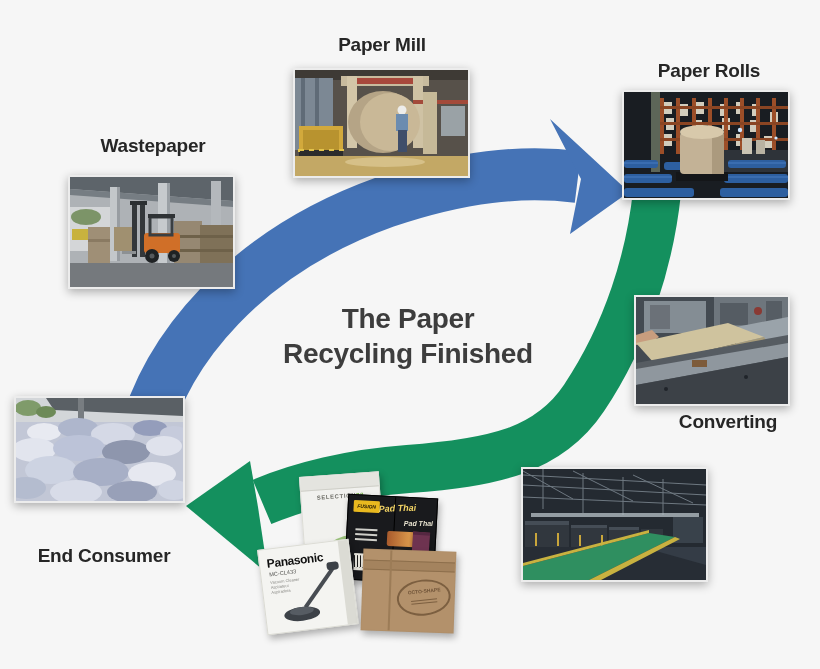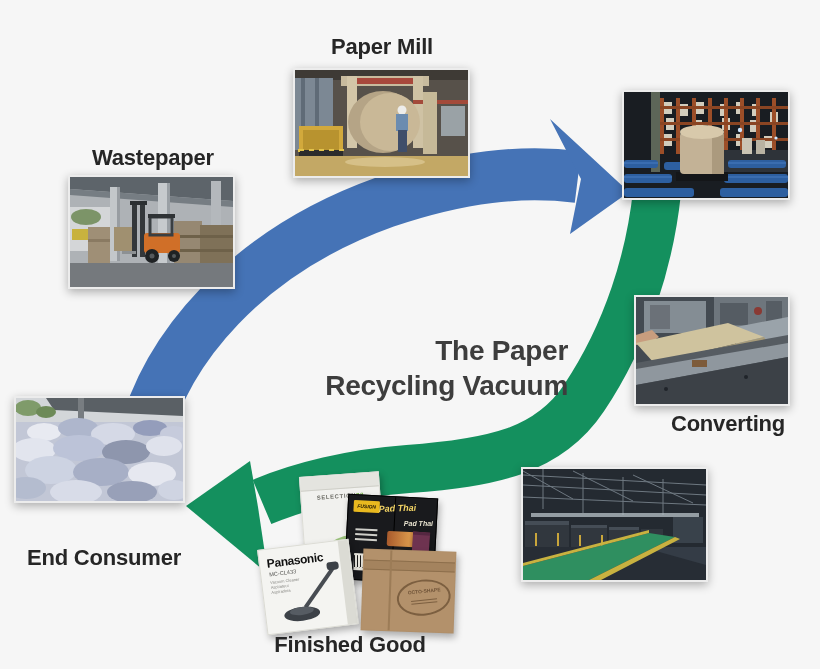--- a/index.html
+++ b/index.html
@@ -24,27 +24,27 @@
   
   .photo{
     position:absolute;z-index:2;border:2px solid #ececec;
     box-shadow:0 3px 9px rgba(0,0,0,.30);background:#2a2d31;
     margin:0;padding:0;line-height:0;
   }
   .photo svg{display:block;}
   
   .stage-label{
     position:absolute;z-index:5;width:200px;text-align:center;
-    font-size:22px;font-weight:bold;color:var(--label-text);
+    font-size:19px;font-weight:bold;color:var(--label-text);
     letter-spacing:-0.2px;line-height:1.1;
   }
   .title{
     position:absolute;z-index:5;left:248px;top:302px;width:320px;
-    text-align:right;font-size:28px;font-weight:bold;
-    color:var(--title-text);line-height:1.24;letter-spacing:-0.3px;margin-top:32px;
+    text-align:center;font-size:28px;font-weight:bold;
+    color:var(--title-text);line-height:1.24;letter-spacing:-0.3px;
   }
   
   .boxes{position:absolute;left:260px;top:472px;width:195px;height:162px;z-index:3;}
   .boxes .bx{position:absolute;box-shadow:2px 4px 7px rgba(0,0,0,.30);}
   .bx-selection{
     left:42px;top:2px;width:78px;height:88px;background:#f1f1ee;
     transform:rotate(-4deg);border:1px solid #dcdcd6;
   }
   .bx-selection .flap{height:13px;background:#e4e4df;border-bottom:1px solid #cfcfc8;}
   .bx-selection .brand{
@@ -391,24 +391,24 @@
       <div class="flapline"></div>
       <div class="crease"></div>
       <div class="stamp">
         <div class="stamp-text">OCTO-SHAPE</div>
         <i></i>
           <i></i>
       </div>
     </div>
   </div>
 
-  <div class="stage-label" style="left:53px;top:146px;">Wastepaper</div>
+  <div class="stage-label" style="left:53px;top:136px;">Wastepaper</div>
   <div class="stage-label" style="left:282px;top:35px;">Paper Mill</div>
+  <div class="stage-label" style="left:609px;top:61px;">Paper Rolls</div>
   <div class="stage-label" style="left:628px;top:412px;">Converting</div>
-  <div class="stage-label" style="left:250px;top:633px;">Finished Good</div>
   <div class="stage-label" style="left:4px;top:510px;margin-top:36px;">End Consumer</div>
 
   <div class="title">
     <div>The Paper</div>
-    <div>Recycling Vacuum</div>
+    <div>Recycling Finished</div>
   </div>
 
 </div>
 
 </body></html>

